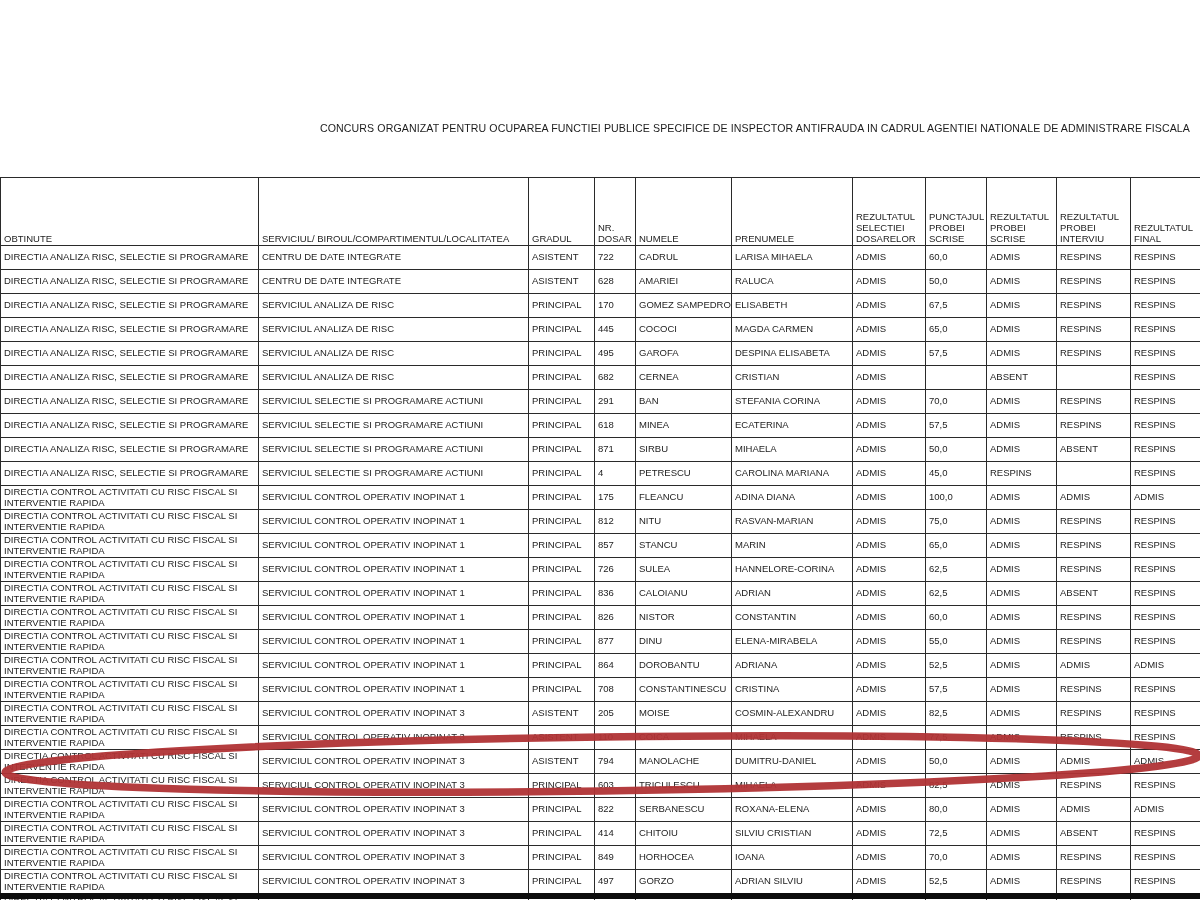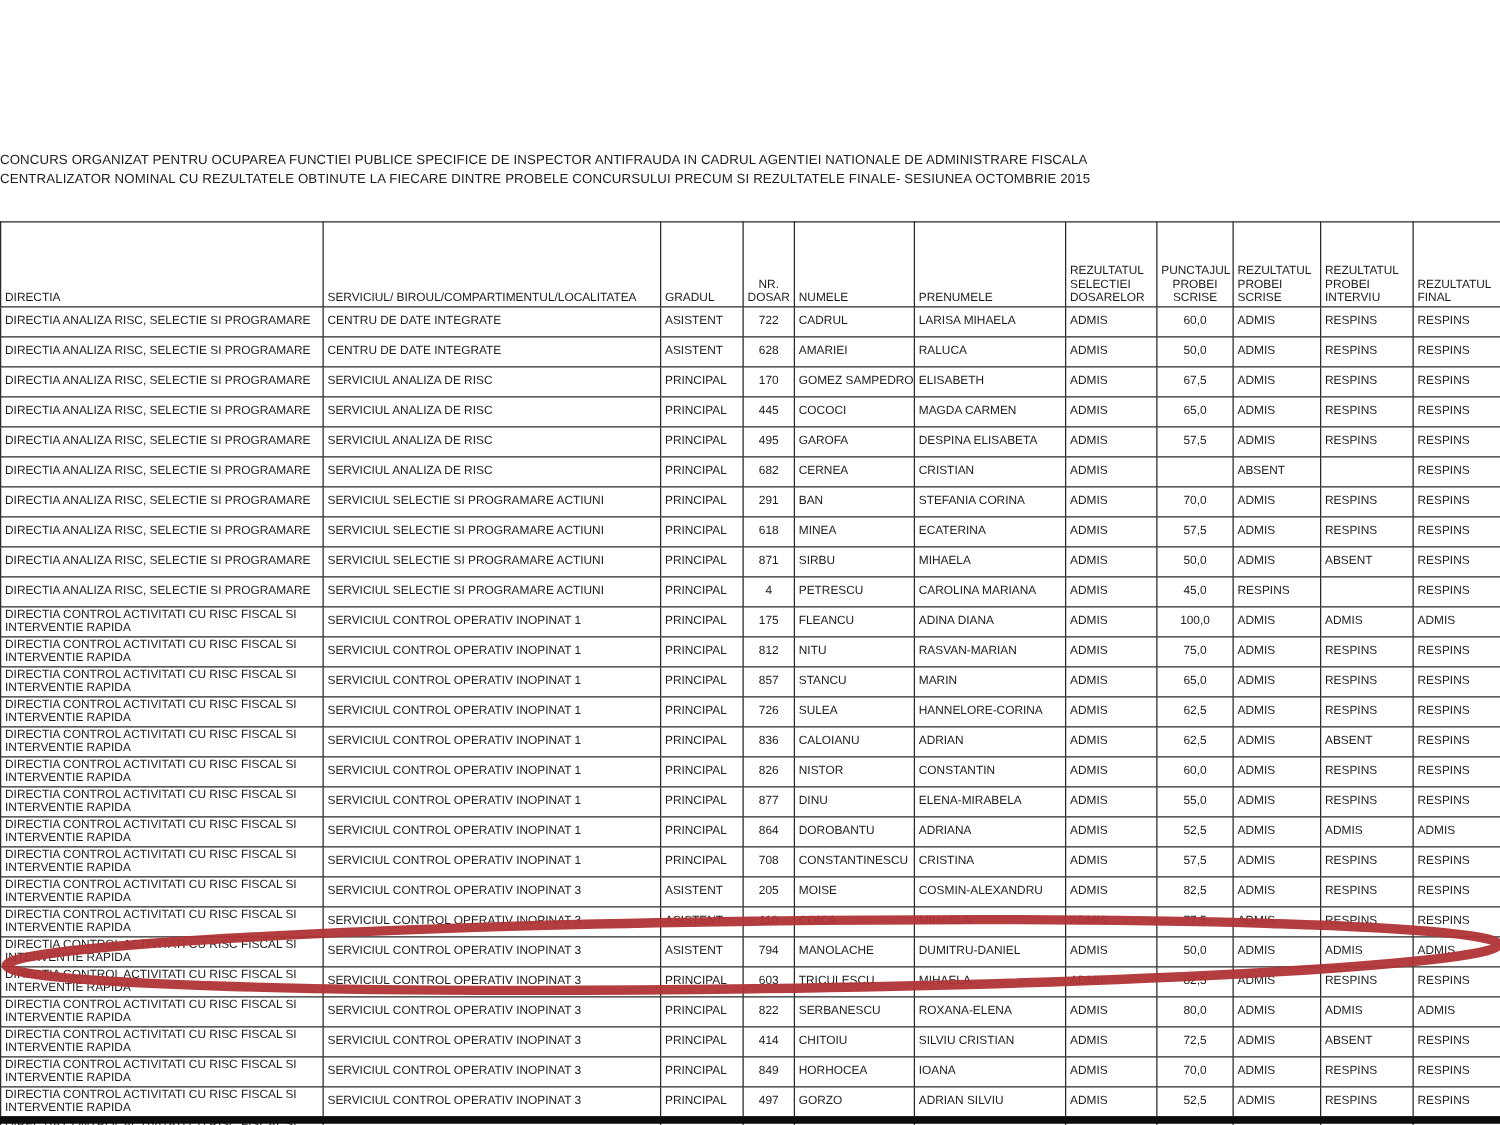--- a/index.html
+++ b/index.html
@@ -3,22 +3,22 @@
 <meta charset="utf-8">
 <style>
   html,body{margin:0;padding:0;}
   body{
     width:1200px;height:900px;position:relative;overflow:hidden;
     background:#ffffff;
     font-family:"Liberation Sans","DejaVu Sans",sans-serif;
     color:#1f1f1f;
   }
   .title-block{
-    position:absolute;top:121px;left:0;width:1178px;
-    text-align:left;font-size:10.6px;line-height:14.5px;
+    position:absolute;top:121px;left:12px;width:1178px;
+    text-align:right;font-size:10.6px;line-height:14.5px;
     color:#1c1c1c;letter-spacing:0.1px;
   }
   table.results{
     position:absolute;top:177px;left:0px;width:1213px;
     border-collapse:collapse;table-layout:fixed;
   }
   .results th,.results td{
     border:1px solid #2a2a2a;
     font-size:9.5px;font-weight:normal;
     padding:1px 3px;overflow:hidden;
@@ -26,57 +26,56 @@
   }
   .results th{
     height:65px;vertical-align:bottom;text-align:left;
     line-height:11px;white-space:pre;margin-left:32px;
   }
   .results td{
     height:21px;vertical-align:middle;line-height:10.5px;
     white-space:nowrap;
   }
   .results td.dir{white-space:pre;}
-  .results th.num,.results td.num{text-align:center;}
+  .results th.num,.results td.num{text-align:left;}
   .scan-bar{
     position:absolute;left:0;top:893px;width:1200px;height:6px;
     background:#0d0d0d;
   }
   .annotation-layer{
     position:absolute;top:0;left:0;width:1200px;height:900px;
     pointer-events:none;
   }
 </style>
 </head>
 <body>
 
 <div>
 
   <div class="title-block">
     <div>CONCURS ORGANIZAT PENTRU OCUPAREA FUNCTIEI PUBLICE SPECIFICE DE INSPECTOR ANTIFRAUDA IN CADRUL AGENTIEI NATIONALE DE ADMINISTRARE FISCALA</div>
-    <div>CENTRALIZATOR NOMINAL CU REZULTATELE OBTINUTE LA FIECARE DINTRE PROBELE CONCURSULUI PRECUM SI REZULTATELE FINALE- SESIUNEA OCTOMBRIE 2015</div>
   </div>
 
   <table class="results">
     <colgroup>
       <col style="width:258px">
         <col style="width:270px">
         <col style="width:66px">
       <col style="width:41px">
         <col style="width:96px">
         <col style="width:121px">
       <col style="width:73px">
         <col style="width:61px">
         <col style="width:70px">
       <col style="width:74px">
         <col style="width:83px">
     </colgroup>
     <thead>
       <tr>
-          <th>DIRECTIA</th>
+          <th>OBTINUTE</th>
           <th>SERVICIUL/ BIROUL/COMPARTIMENTUL/LOCALITATEA</th>
           <th>GRADUL</th>
           <th class="num">NR.
 DOSAR</th>
           <th>NUMELE</th>
           <th>PRENUMELE</th>
           <th>REZULTATUL
 SELECTIEI
 DOSARELOR</th>
           <th class="num">PUNCTAJUL

